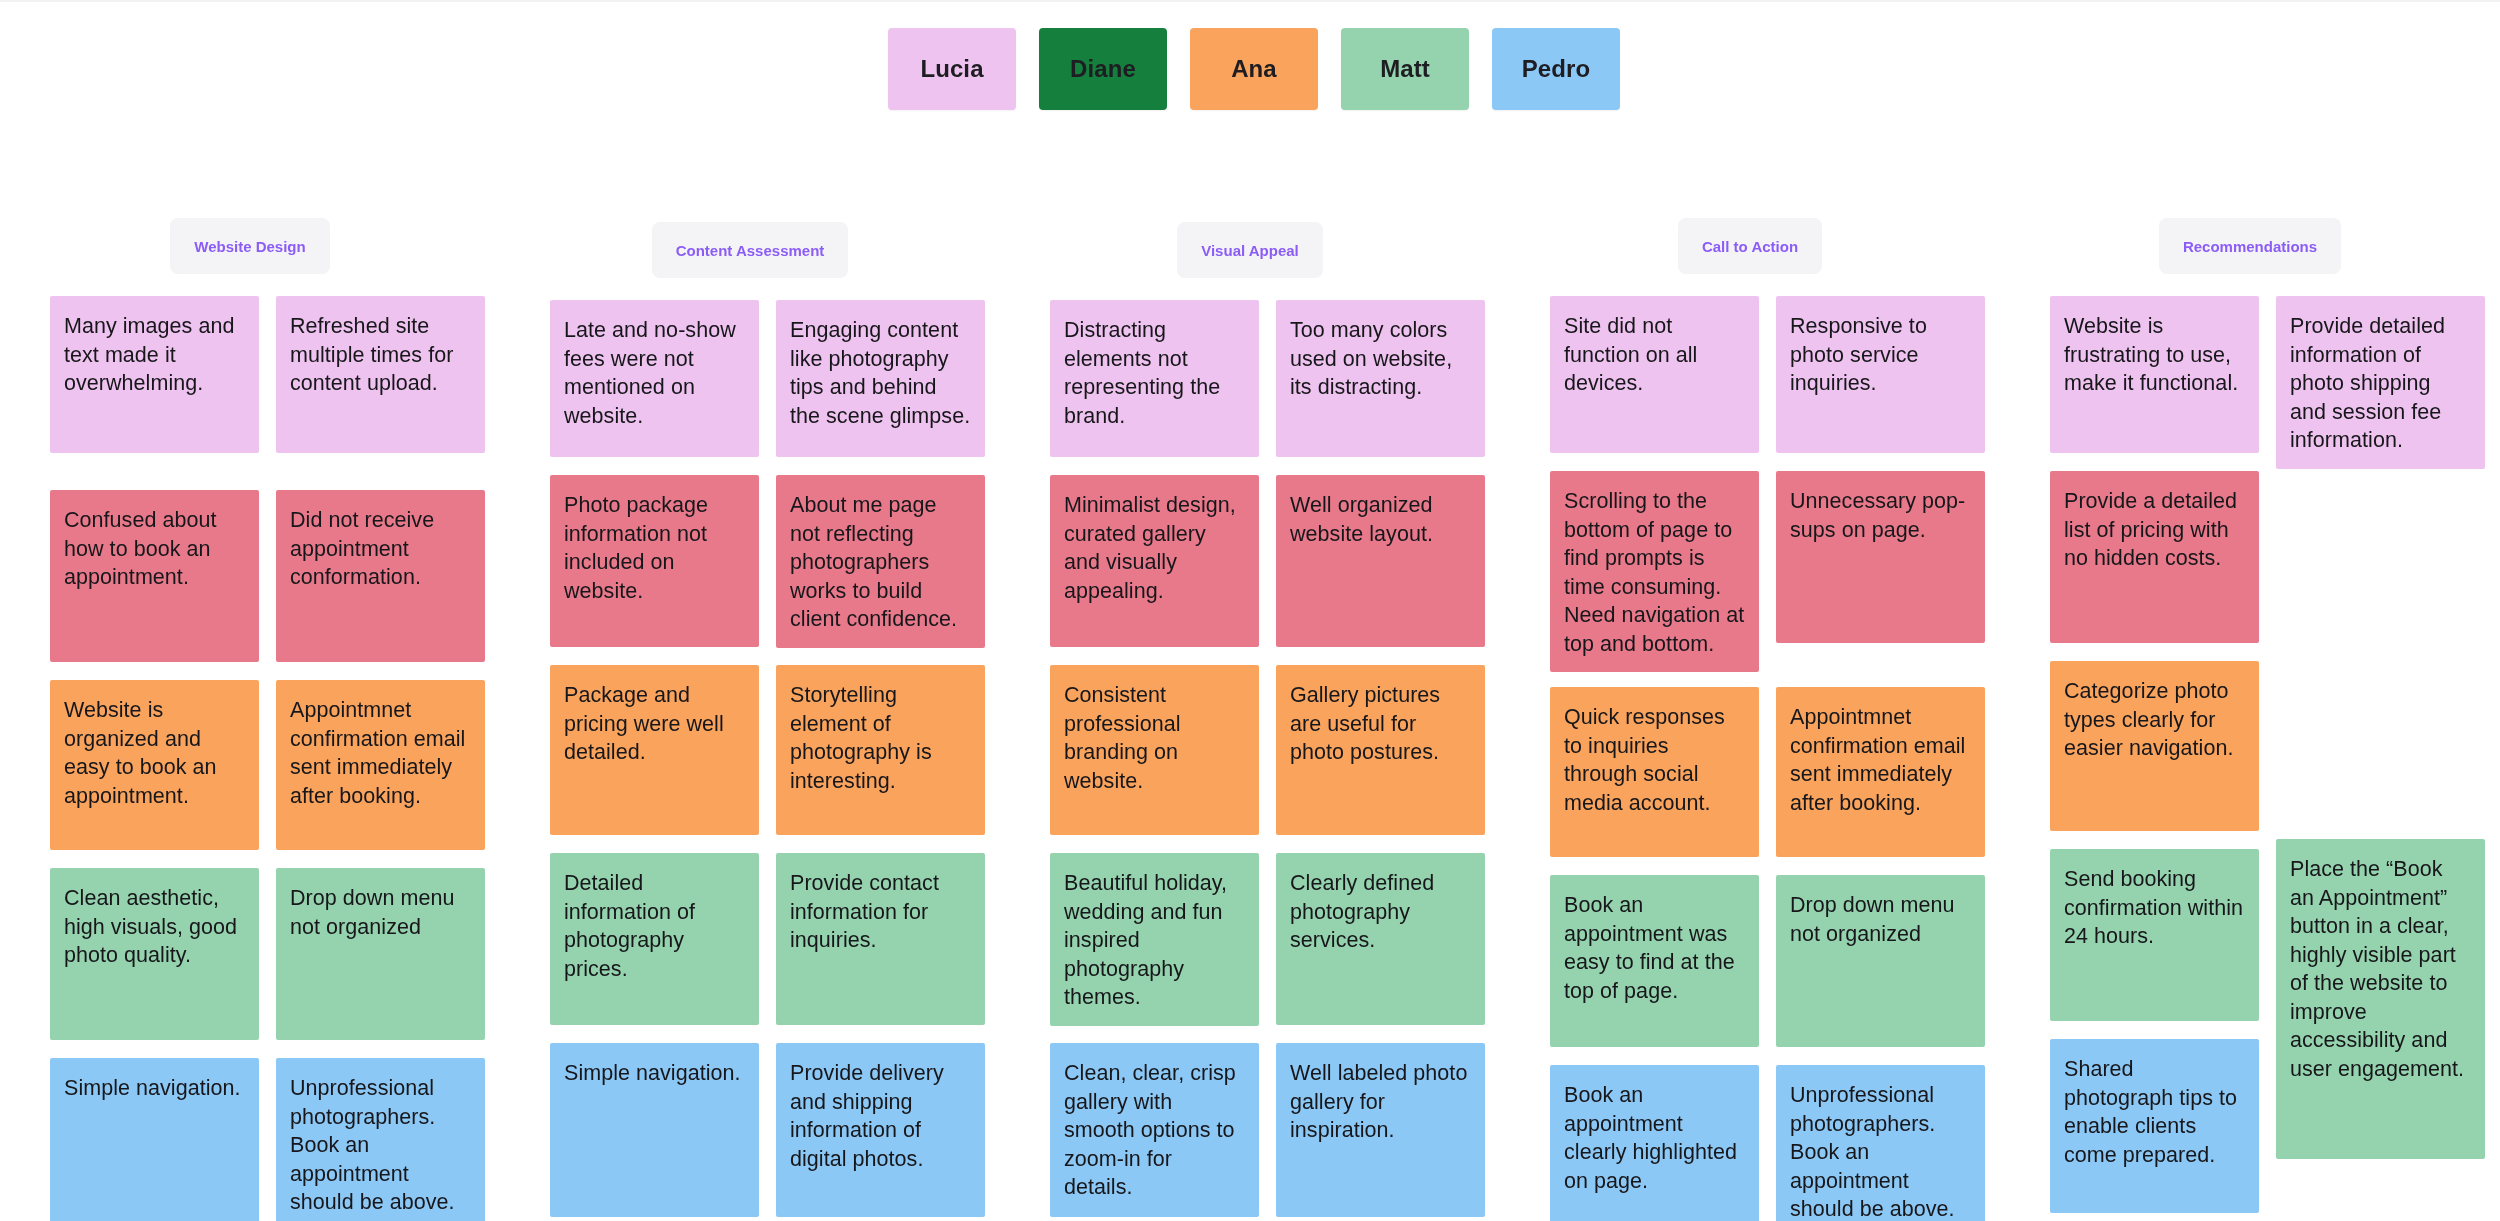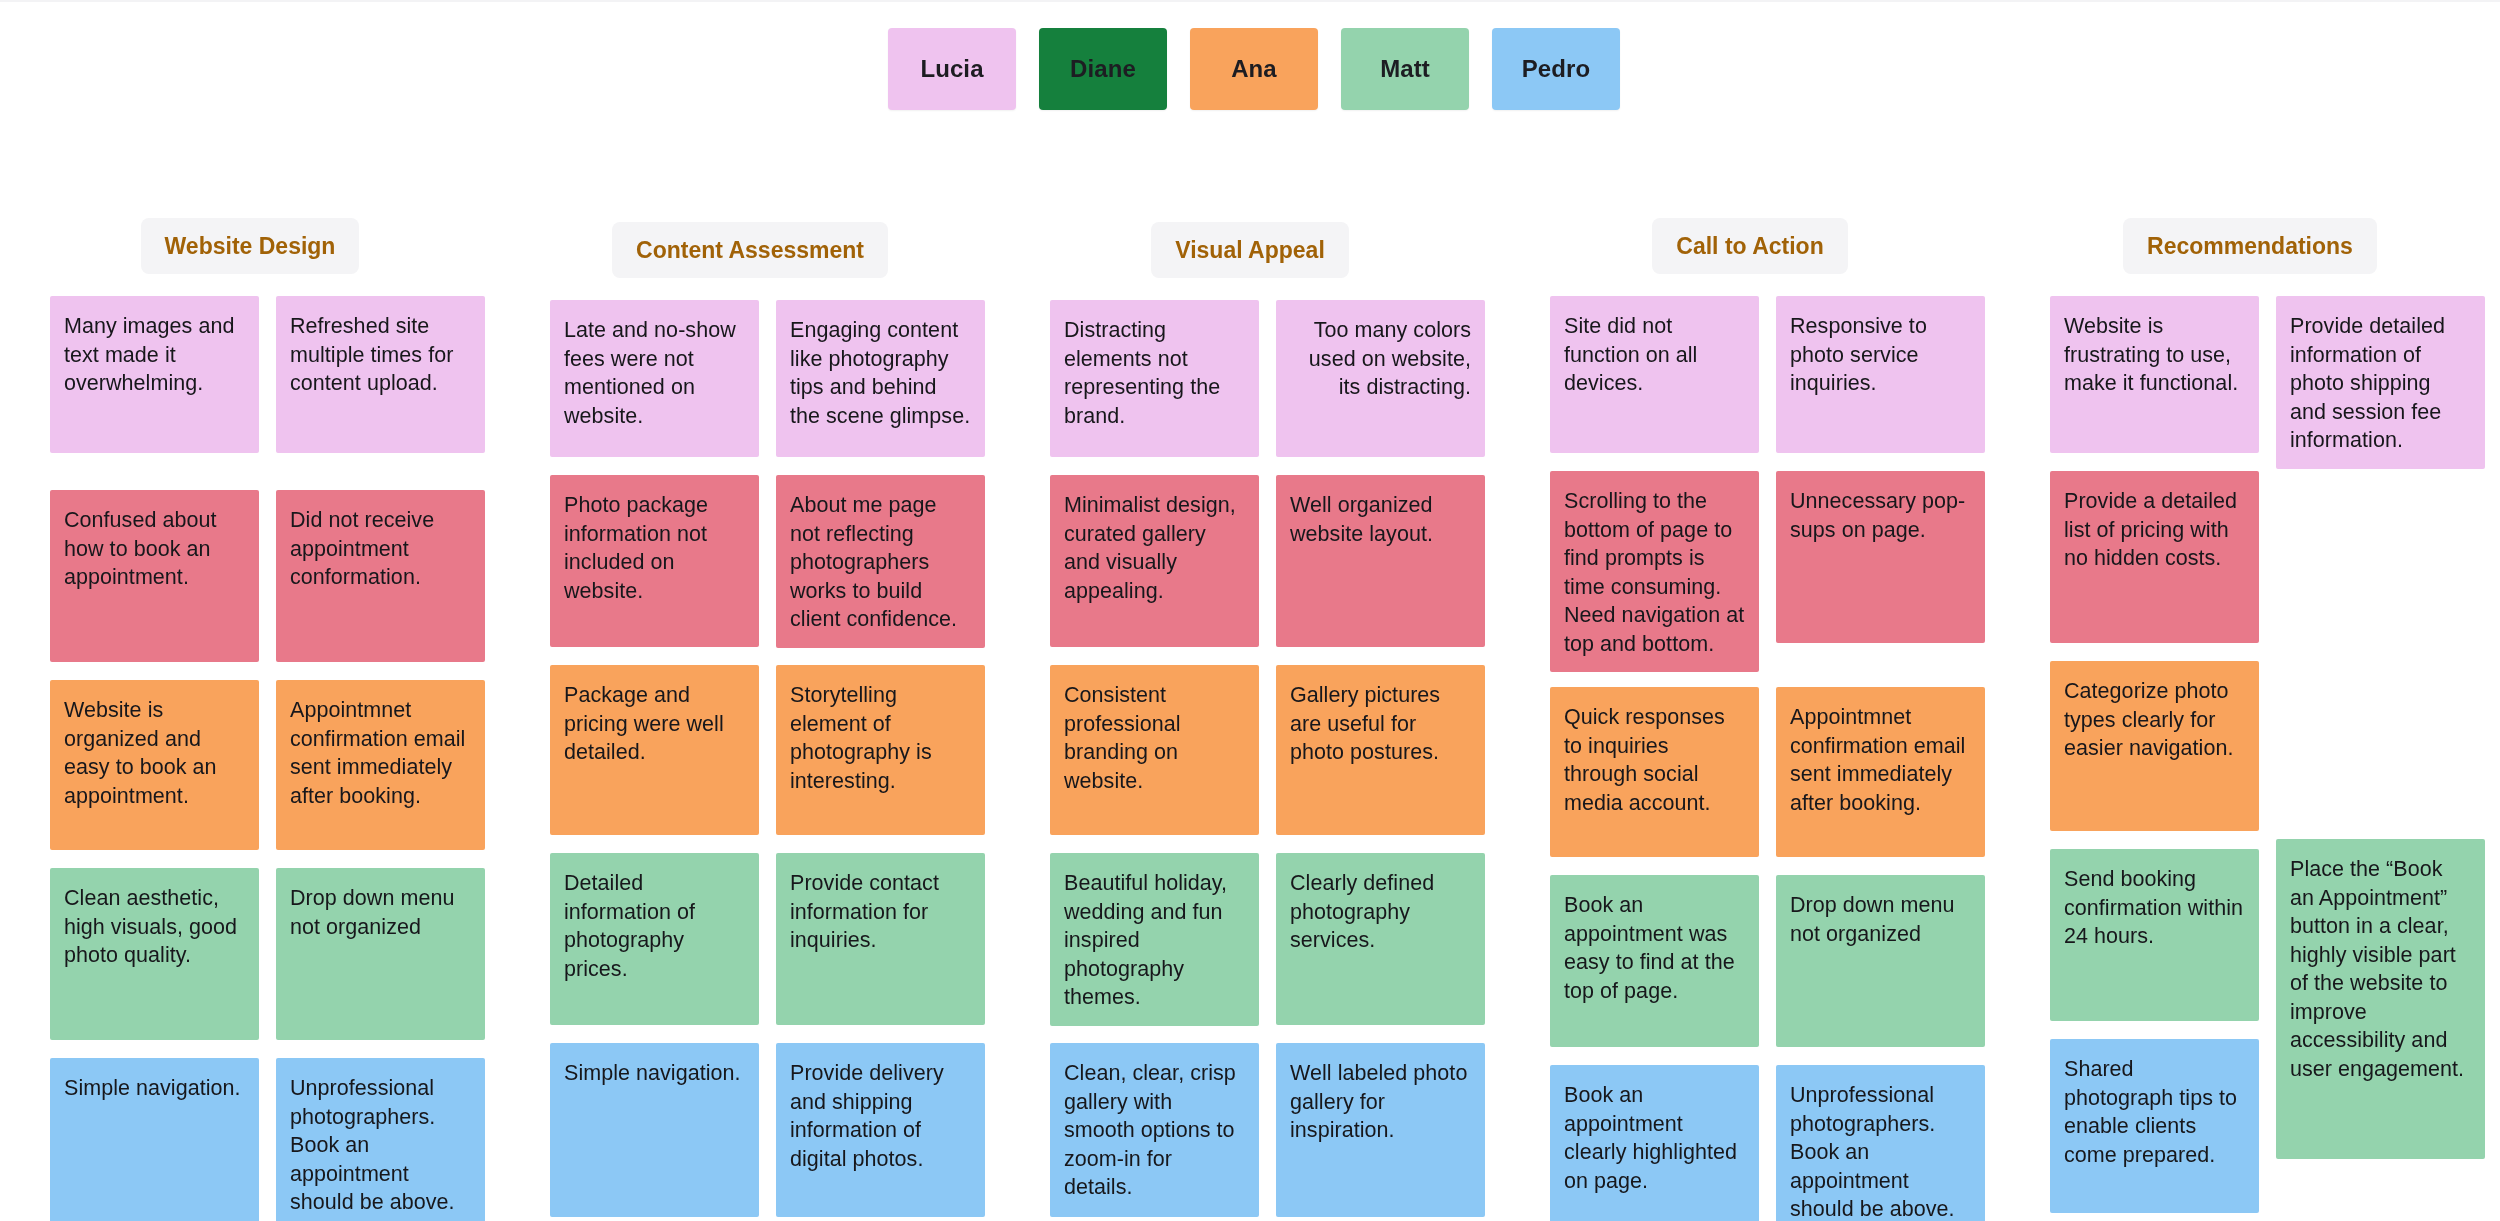--- a/index.html
+++ b/index.html
@@ -63,23 +63,23 @@
     width: 500px;
     flex: 0 0 500px;
     display: flex;
     flex-direction: column;
     align-items: center;
   }
   .col-header {
     background: #f4f4f6;
     border-radius: 8px;
     padding: 12px 24px;
-    font-size: 23px;
+    font-size: 15px;
     font-weight: 700;
-    color: #a16207;
+    color: #8b5cf6;
     text-align: center;
     white-space: nowrap;
     min-height: 56px;
     display: flex;
     align-items: center;
     justify-content: center;
   }
   .col-header.lower { margin-top: 4px; }
 
   .col-body {
@@ -234,21 +234,21 @@
       </div>
     </div>
     <div class="column">
       <div class="col-header lower">Visual Appeal</div>
       <div class="col-body">
         <div class="row band" style="height: 175px;">
           <div class="row-slot">
             <div class="note" style="background: rgb(239, 195, 239); min-height: 157px;">Distracting elements not representing the brand.</div>
           </div>
           <div class="row-slot">
-            <div class="note" style="background: rgb(239, 195, 239); min-height: 157px; text-align: right;">Too many colors used on website, its distracting.</div>
+            <div class="note" style="background: rgb(239, 195, 239); min-height: 157px;">Too many colors used on website, its distracting.</div>
           </div>
         </div>
         <div class="row band" style="height: 190px;">
           <div class="row-slot">
             <div class="note" style="background: rgb(232, 121, 138); min-height: 172px;">Minimalist design, curated gallery and visually appealing.</div>
           </div>
           <div class="row-slot">
             <div class="note" style="background: rgb(232, 121, 138); min-height: 172px;">Well organized website layout.</div>
           </div>
         </div>

